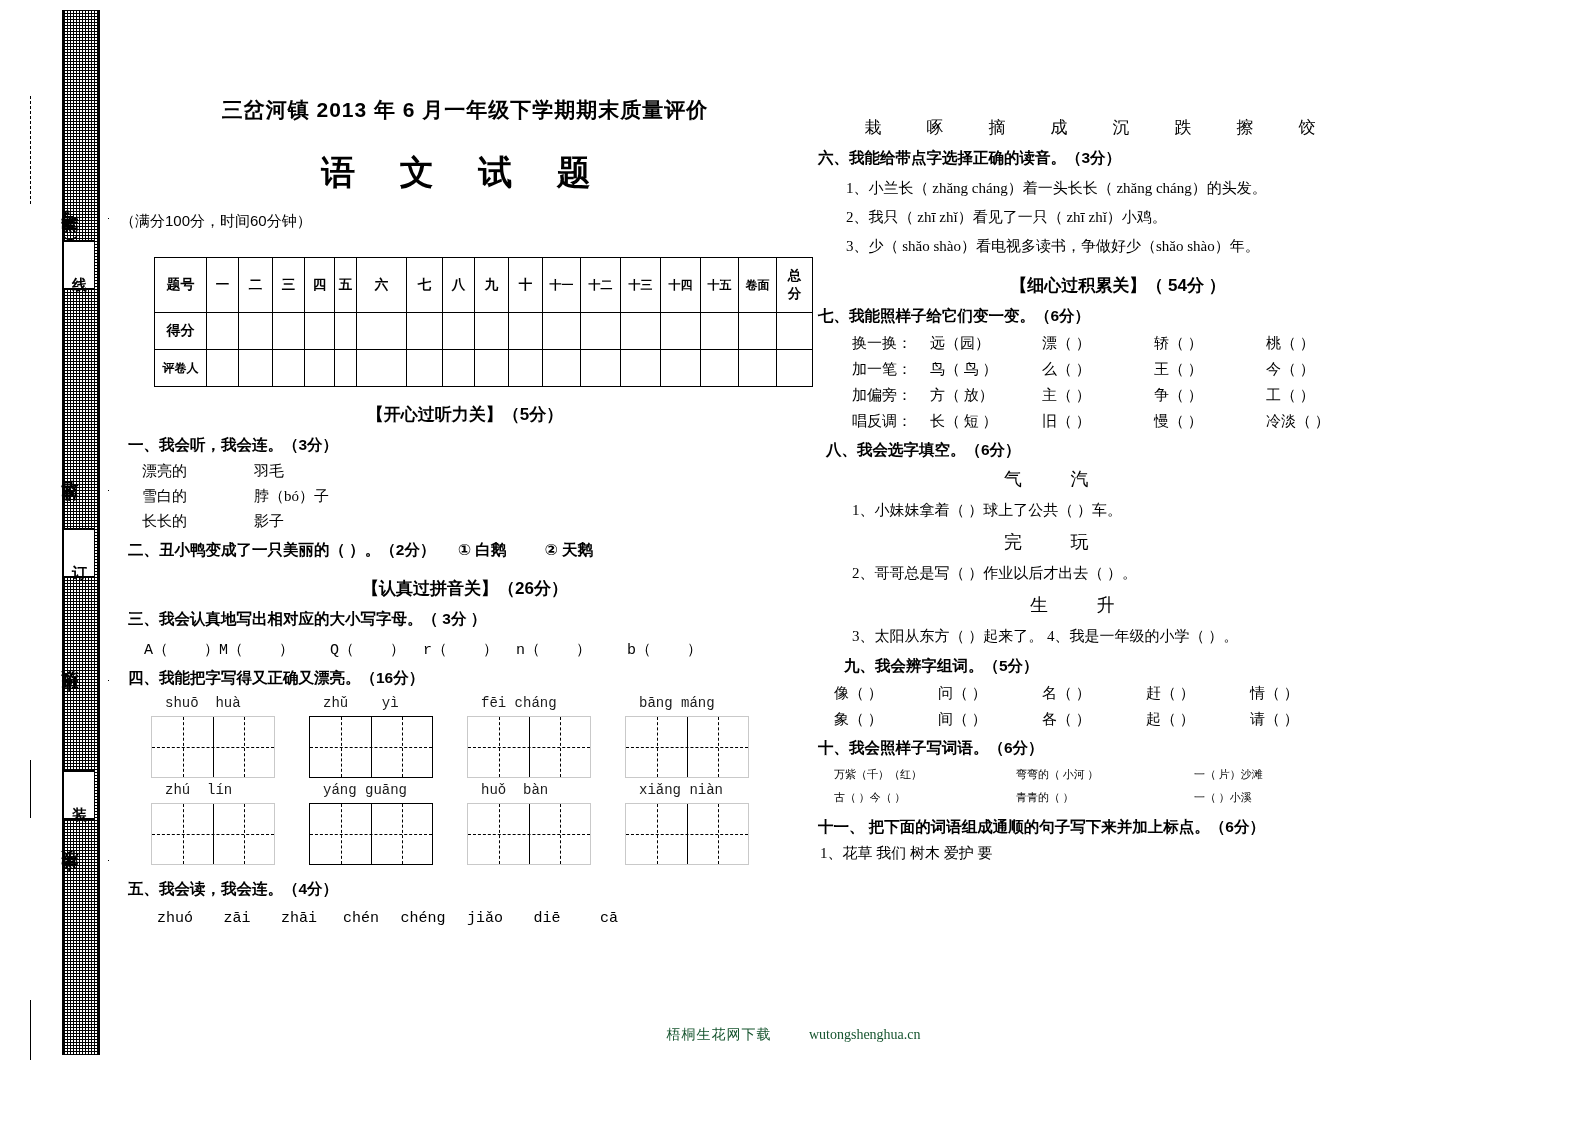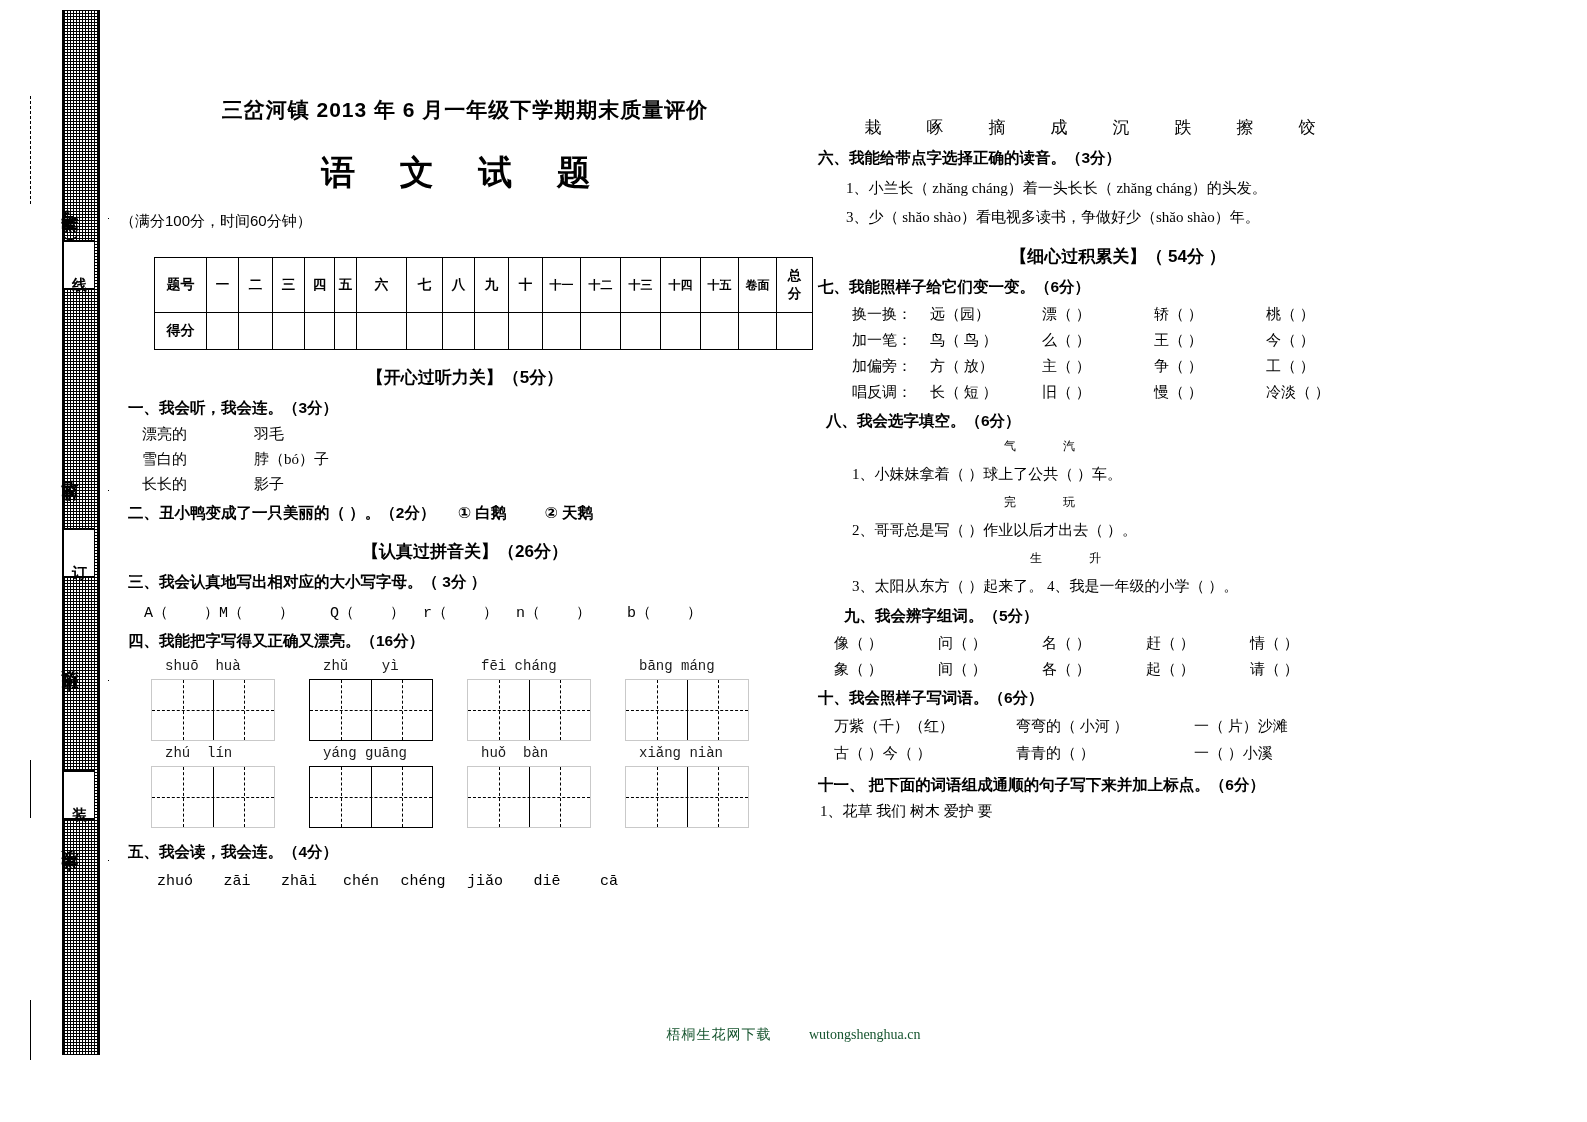--- a/index.html
+++ b/index.html
@@ -176,31 +176,31 @@
   .hanzi-strip span { width: 62px; text-align: center; }
 
   
   .num-line { font-size: 15px; margin: 10px 0 10px 28px; }
   .bian-row { display: flex; font-size: 15px; margin: 7px 0 7px 34px; }
   .bian-row .lbl { width: 78px; }
   .bian-row .it { width: 112px; }
   .bian-row .it.wide { width: 130px; }
 
   .choose-chars {
-    font-size: 12px; margin: 4px 0 4px 0; padding-left: 186px;
+    font-size: 18px; margin: 4px 0 4px 0; padding-left: 186px;
     letter-spacing: 22px;
   }
   .choose-chars.c2 { padding-left: 186px; }
   .choose-chars.c3 { padding-left: 212px; }
 
   .bz-row { display: flex; font-size: 15px; margin: 7px 0 7px 16px; }
   .bz-row .it { width: 104px; }
   .bz-row .it.w5 { width: 104px; }
 
-  .cz-row { display: flex; font-size: 15px; margin: 8px 0 8px 16px; }
+  .cz-row { display: flex; font-size: 11px; margin: 8px 0 8px 16px; }
   .cz-row .g1 { width: 182px; }
   .cz-row .g2 { width: 178px; }
   .cz-row .g3 { width: 160px; }
 
   
   #footer {
     position: absolute; left: 0; right: 0; top: 1026px;
     text-align: center; color: #14532d; font-size: 14px;
   }
   #footer .wm-cn { letter-spacing: 1px; }
@@ -304,20 +304,40 @@
           <td></td>
               <td></td>
           <td></td>
               <td></td>
           <td></td>
               <td></td>
           <td></td>
               <td></td>
           <td></td>
         </tr>
+        <tr>
+          <td class="rowlabel small">评卷人</td>
+          <td></td>
+              <td></td>
+          <td></td>
+              <td></td>
+          <td></td>
+              <td></td>
+          <td></td>
+              <td></td>
+          <td></td>
+              <td></td>
+          <td></td>
+              <td></td>
+          <td></td>
+              <td></td>
+          <td></td>
+              <td></td>
+          <td></td>
+        </tr>
       </tbody>
         </table>
     </div>
 
     <div class="gate-title">【开心过听力关】（5分）</div>
 
     <div class="q-head">一、我会听，我会连。（3分）</div>
 
     <div class="match-row">
       <span class="c1">漂亮的</span>
@@ -448,20 +468,21 @@
       <span>成</span>
       <span>沉</span>
       <span>跌</span>
       <span>擦</span>
       <span>饺</span>
     </div>
 
     <div class="q-head" style="margin-left:0">六、我能给带点字选择正确的读音。（3分）</div>
 
     <div class="num-line">1、小兰长（ zhǎng   cháng）着一头长长（ zhǎng   cháng）的头发。</div>
+    <div class="num-line">2、我只（ zhī   zhǐ）看见了一只（ zhī   zhǐ）小鸡。</div>
     <div class="num-line">3、少（ shǎo   shào）看电视多读书，争做好少（shǎo   shào）年。</div>
 
     <div class="gate-title" style="margin-top:18px">【细心过积累关】（ 54分 ）</div>
 
     <div class="q-head" style="margin-left:0">七、我能照样子给它们变一变。（6分）</div>
 
     <div class="bian-row">
       <span class="lbl">换一换：</span>
       <span class="it">远（园）</span>
       <span class="it">漂（    ）</span>

